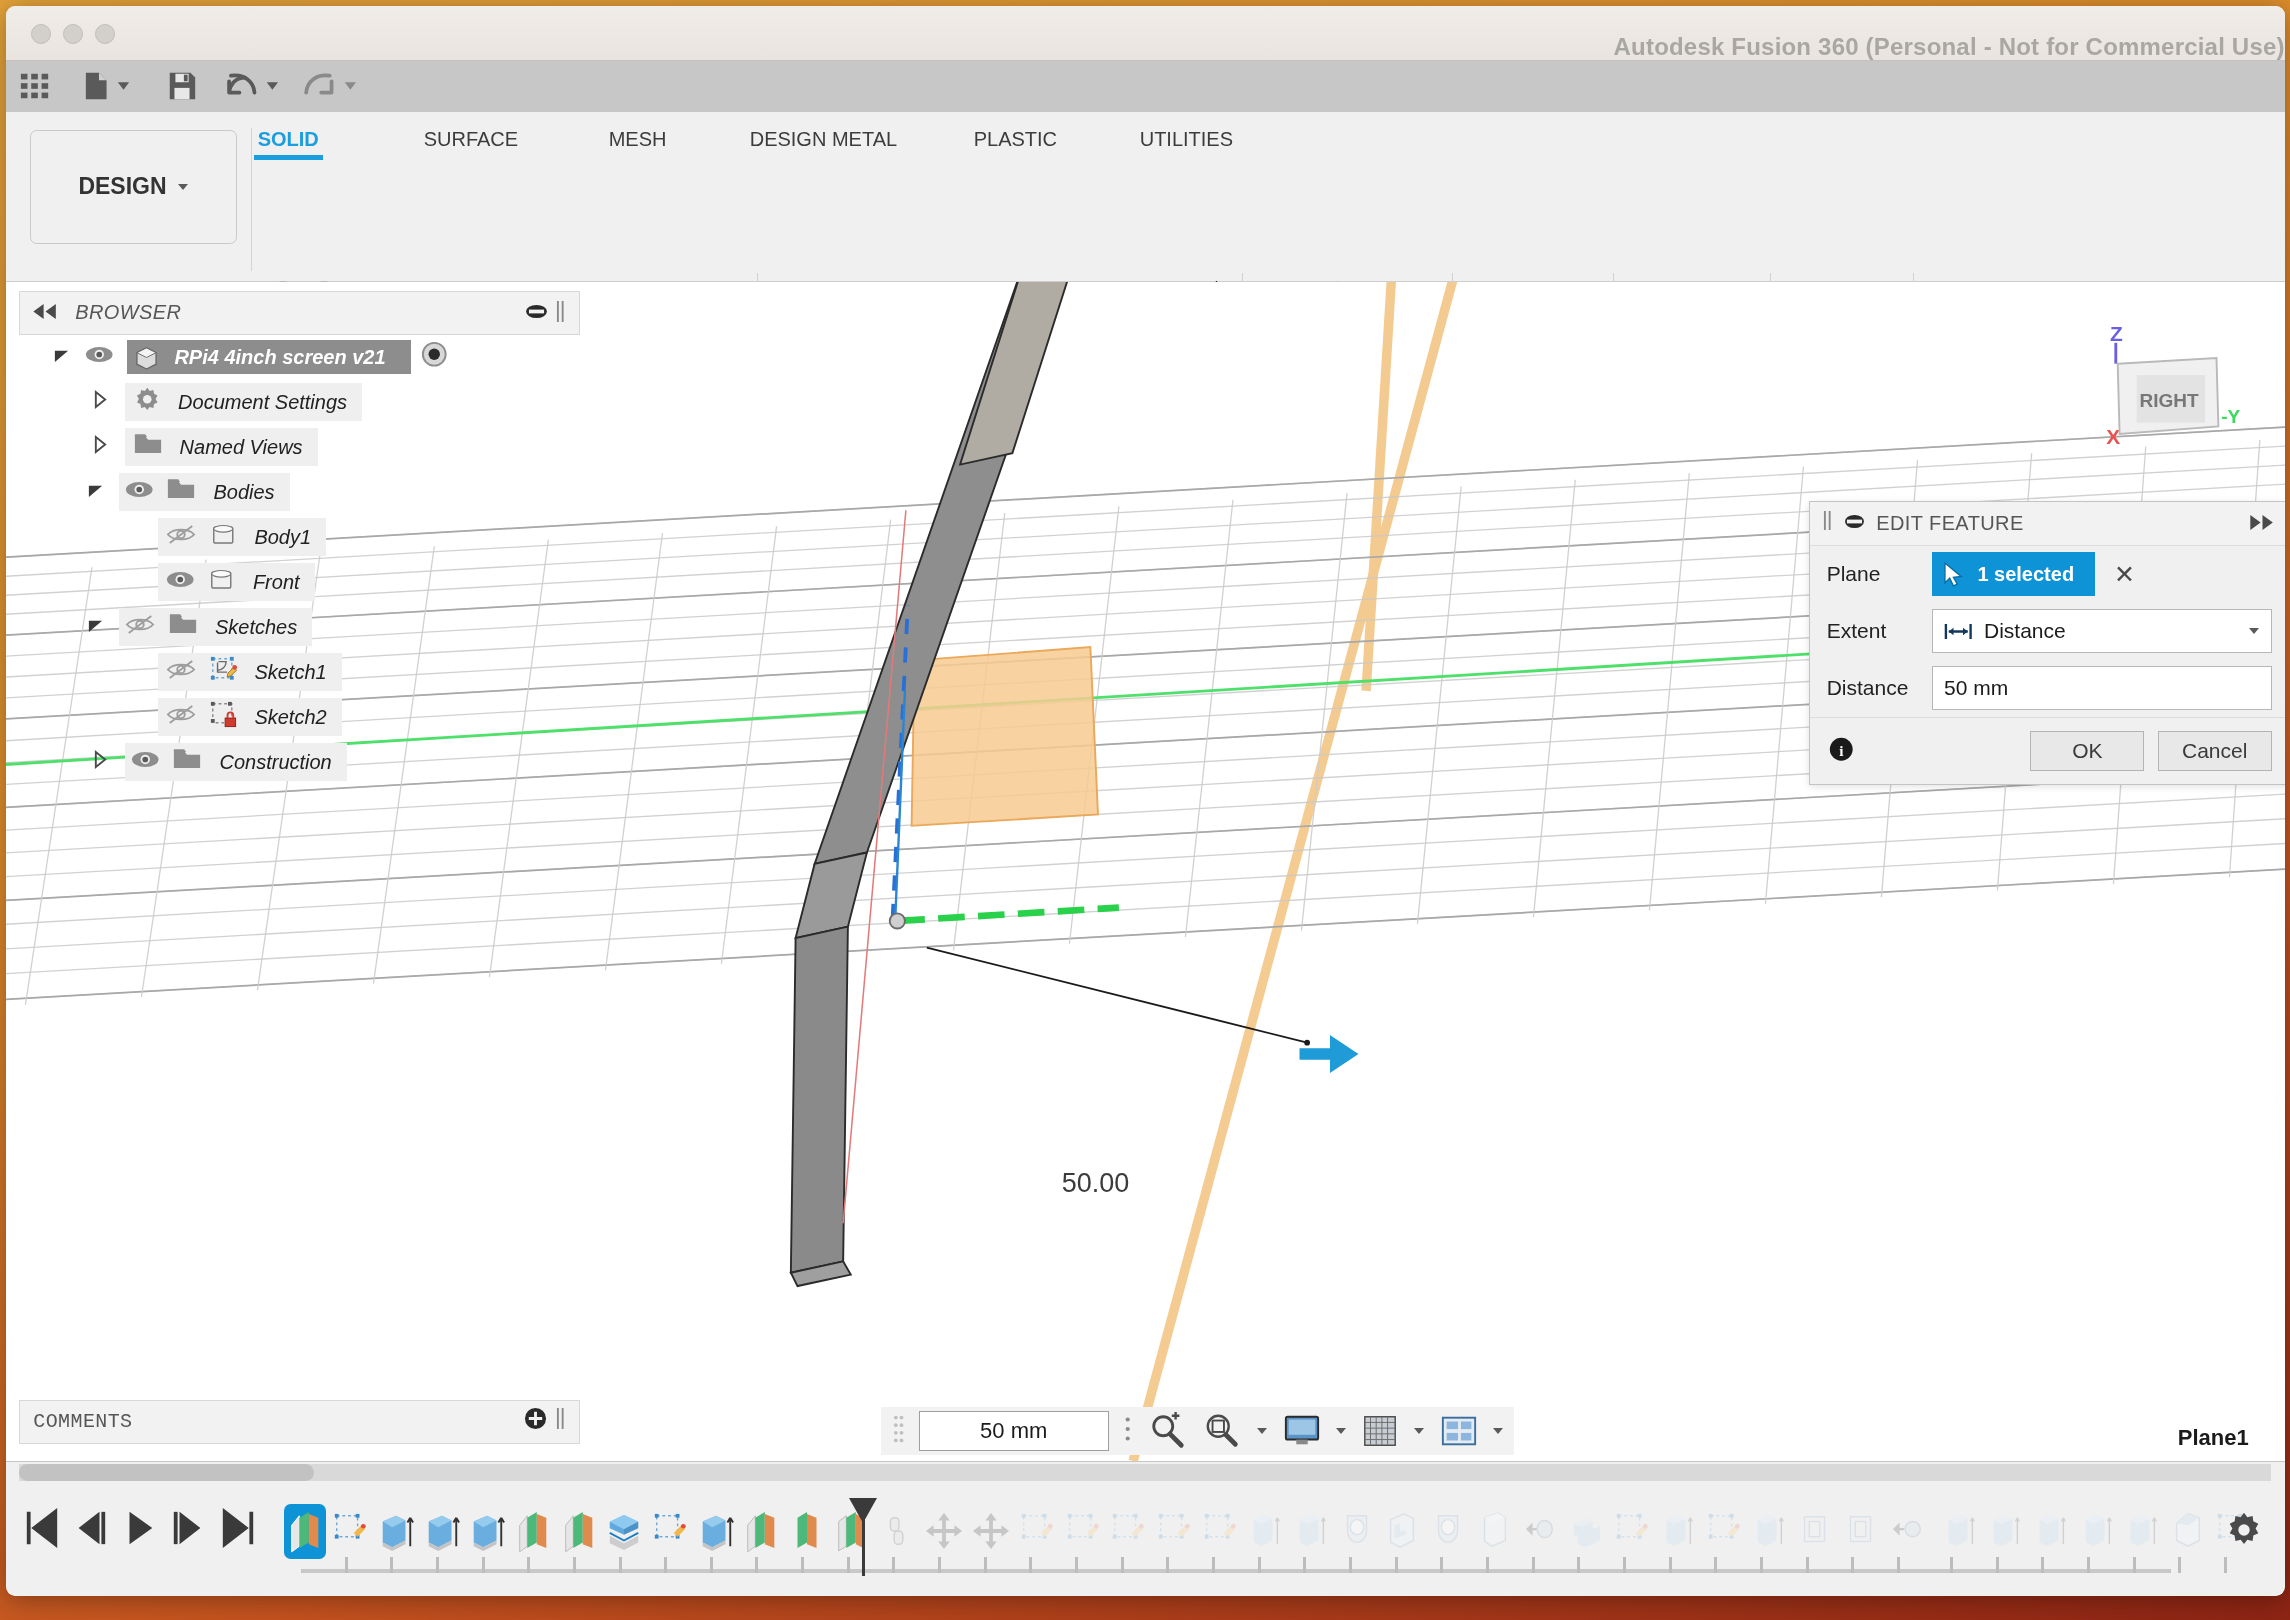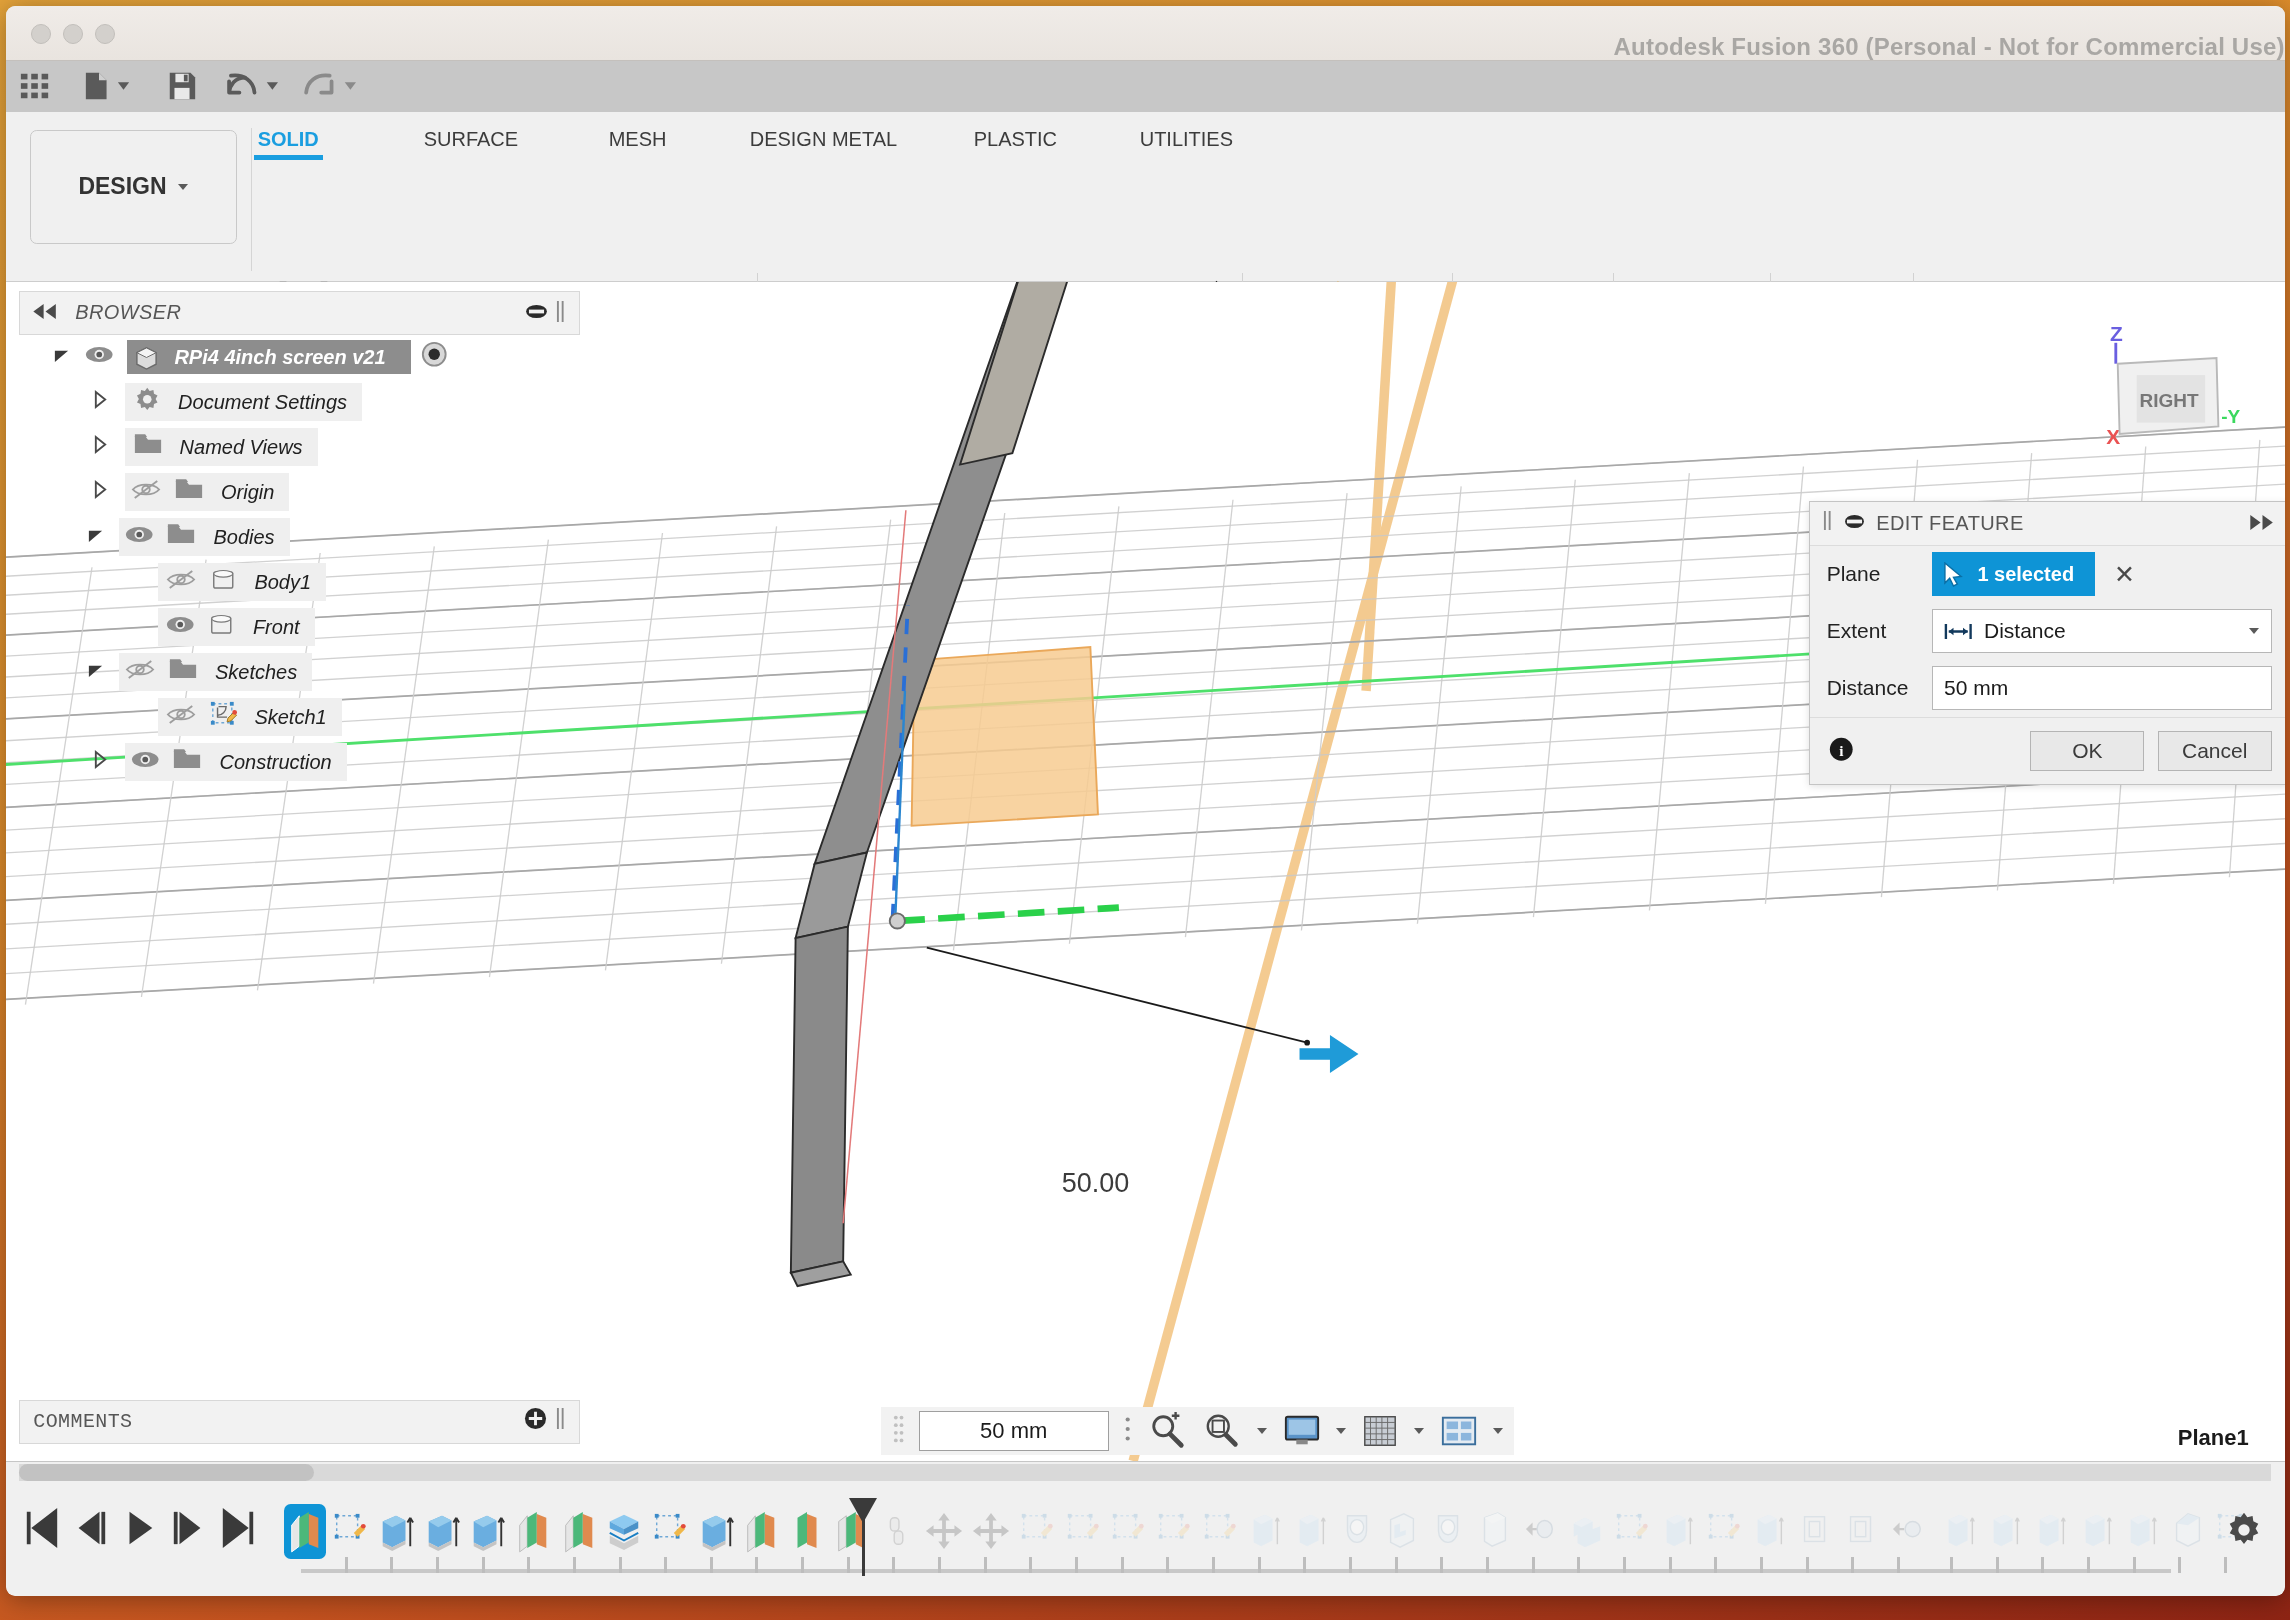--- a/index.html
+++ b/index.html
@@ -738,43 +738,20 @@
         <span style="margin-right:17px">
           <svg width="30" height="25" viewBox="0 0 32 26">
               <path d="M2 4 h11 l3 4 h14 v14 h-28z" fill="#8d8d8d"></path>
               <path d="M2 2 h11 l2 3 h-13z" fill="#8d8d8d"></path>
             </svg>
         </span>
         <span>Named Views</span>
       </span>
     </div>
 
-    <div class="tree-row" style="padding-left:74px">
-      <span style="margin-right:17px">
-        <svg width="15" height="19" viewBox="0 0 16 20">
-            <path d="M3 2 L13 10 L3 18z" fill="none" stroke="#4a4a4a" stroke-width="2"></path>
-          </svg>
-      </span>
-      <span class="pill" style="padding-left:5.7px">
-        <span style="margin-right:13.3px">
-          <svg width="30" height="21" viewBox="0 0 32 22">
-              <path d="M2 11 C8 4, 24 4, 30 11 C24 18, 8 18, 2 11z" fill="none" stroke="#9d9d9d" stroke-width="2"></path>
-              <circle cx="16" cy="11" r="4" fill="none" stroke="#9d9d9d" stroke-width="2"></circle>
-              <path d="M4 20 L28 2" stroke="#9d9d9d" stroke-width="2"></path>
-            </svg>
-        </span>
-        <span style="margin-right:17px">
-          <svg width="30" height="25" viewBox="0 0 32 26">
-              <path d="M2 4 h11 l3 4 h14 v14 h-28z" fill="#8d8d8d"></path>
-              <path d="M2 2 h11 l2 3 h-13z" fill="#8d8d8d"></path>
-            </svg>
-        </span>
-        <span>Origin</span>
-      </span>
-    </div>
 
     <div class="tree-row" style="padding-left:68px">
       <span style="margin-right:15px">
         <svg width="17" height="17" viewBox="0 0 18 18">
             <path d="M2 4 L16 4 L2 16z" fill="#3a3a3a"></path>
           </svg>
       </span>
       <span class="pill" style="padding-left:5.7px">
         <span style="margin-right:13.3px">
           <svg width="28.5" height="19" viewBox="0 0 30 20">
@@ -876,20 +853,44 @@
             <path d="M9 8 v10 h10" fill="none" stroke="#6a6a6a" stroke-width="1.5"></path>
             <path d="M10 7 h8 a9 9 0 0 1 -9 9" fill="none" stroke="#6a6a6a" stroke-width="1.5"></path>
             <path d="M20 19 l6 -6 l3 3 l-6 6 l-4 1z" fill="#f0b84a" stroke="#9a7420" stroke-width="1"></path>
             <circle cx="27" cy="13" r="2.5" fill="#e24b3c"></circle>
           </svg>
         </span>
         <span>Sketch1</span>
       </span>
     </div>
 
+    <div class="tree-row" style="padding-left:139px">
+      <span class="pill" style="padding-left:7.6px">
+        <span style="margin-right:13.3px">
+          <svg width="30" height="21" viewBox="0 0 32 22">
+              <path d="M2 11 C8 4, 24 4, 30 11 C24 18, 8 18, 2 11z" fill="none" stroke="#9d9d9d" stroke-width="2"></path>
+              <circle cx="16" cy="11" r="4" fill="none" stroke="#9d9d9d" stroke-width="2"></circle>
+              <path d="M4 20 L28 2" stroke="#9d9d9d" stroke-width="2"></path>
+            </svg>
+        </span>
+        <span style="margin-right:17px">
+          <svg width="28.5" height="28.5" viewBox="0 0 30 30">
+            <rect x="4" y="4" width="20" height="20" fill="none" stroke="#8a8a8a" stroke-width="1.5" stroke-dasharray="3 3"></rect>
+            <g fill="#5a5a5a">
+                <rect x="2" y="2" width="4" height="4"></rect>
+                <rect x="20" y="2" width="4" height="4"></rect>
+                <rect x="2" y="20" width="4" height="4"></rect>
+              </g>
+            <rect x="17" y="19" width="11" height="9" fill="#cf3b2e" stroke="#8d2018" stroke-width="1"></rect>
+            <path d="M19.5 19 v-3 a3 3 0 0 1 6 0 v3" fill="none" stroke="#cf3b2e" stroke-width="2"></path>
+          </svg>
+        </span>
+        <span>Sketch2</span>
+      </span>
+    </div>
 
     <div class="tree-row" style="padding-left:74px">
       <span style="margin-right:17px">
         <svg width="15" height="19" viewBox="0 0 16 20">
             <path d="M3 2 L13 10 L3 18z" fill="none" stroke="#4a4a4a" stroke-width="2"></path>
           </svg>
       </span>
       <span class="pill" style="padding-left:5.7px">
         <span style="margin-right:13.3px">
           <svg width="28.5" height="19" viewBox="0 0 30 20">

